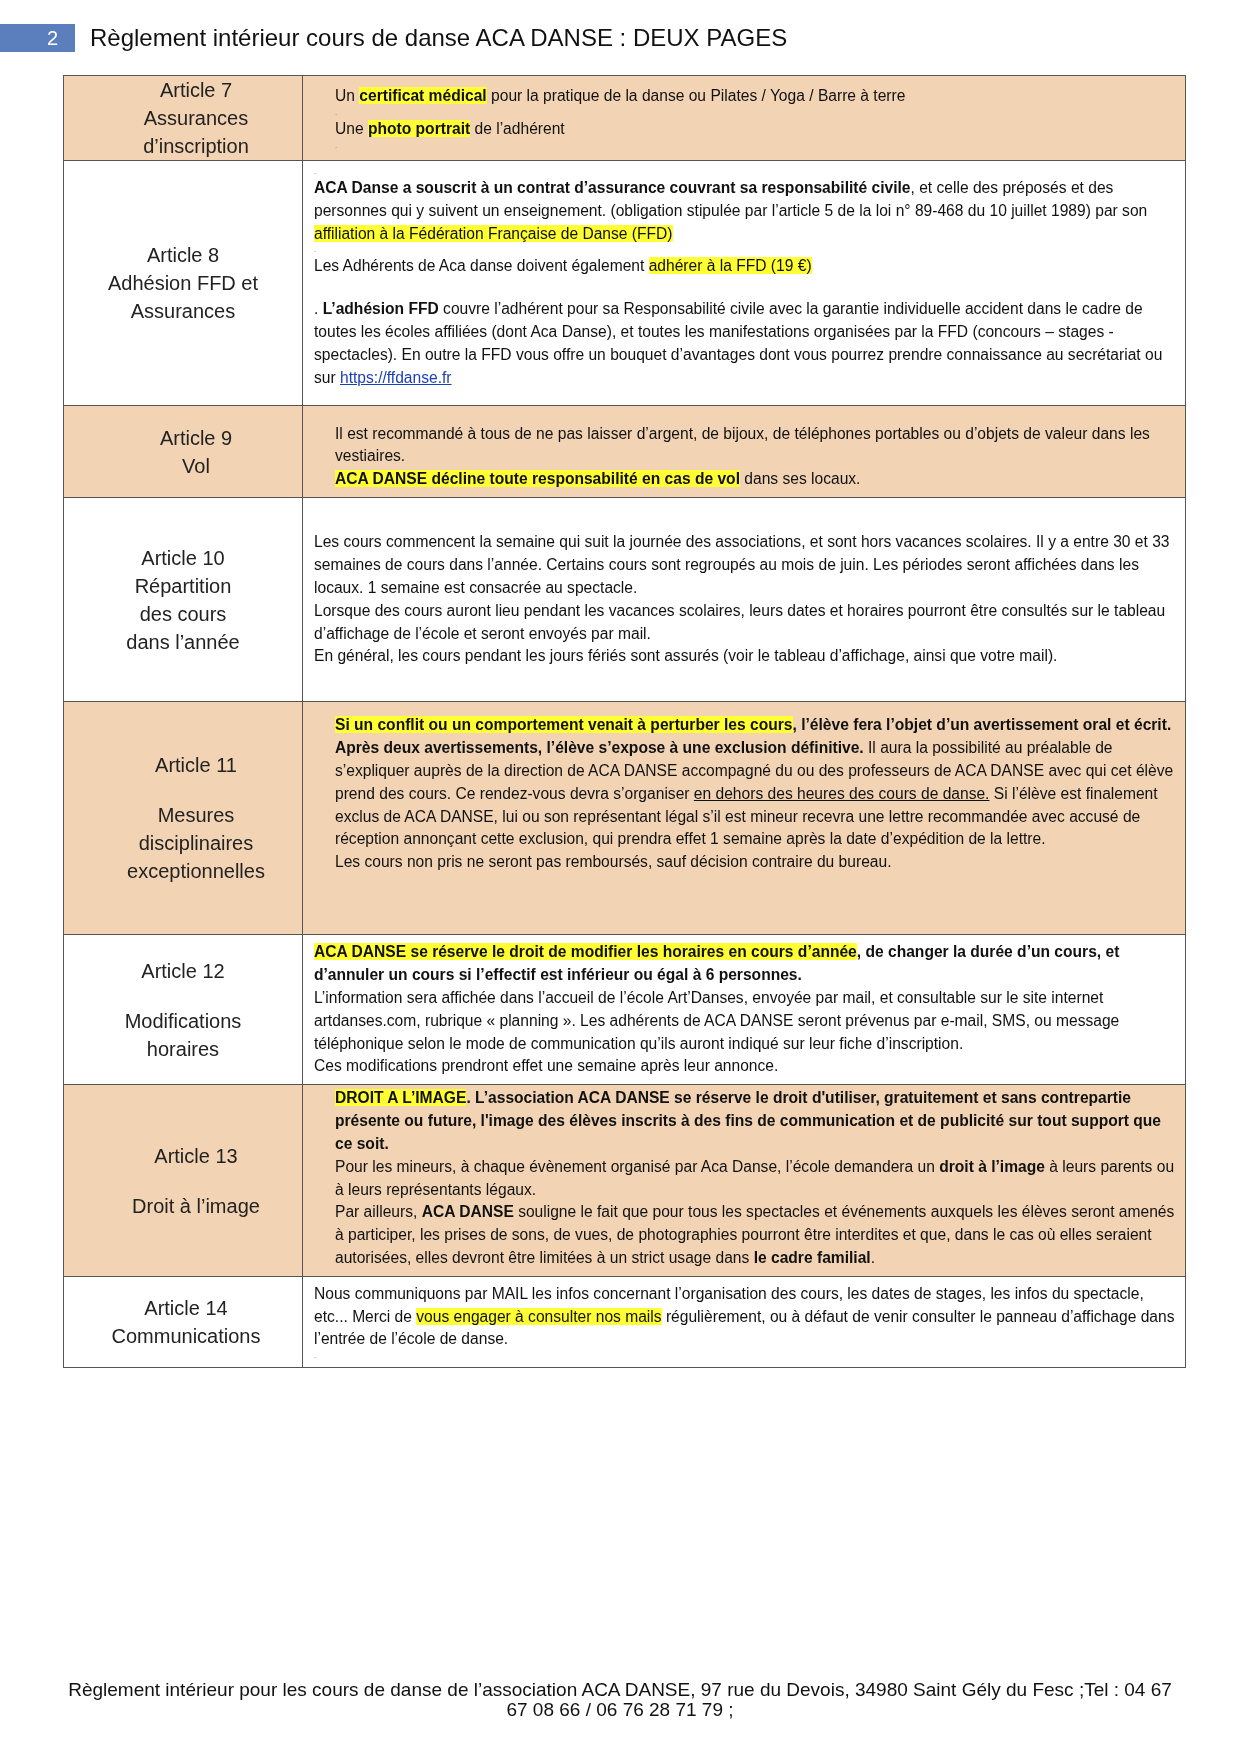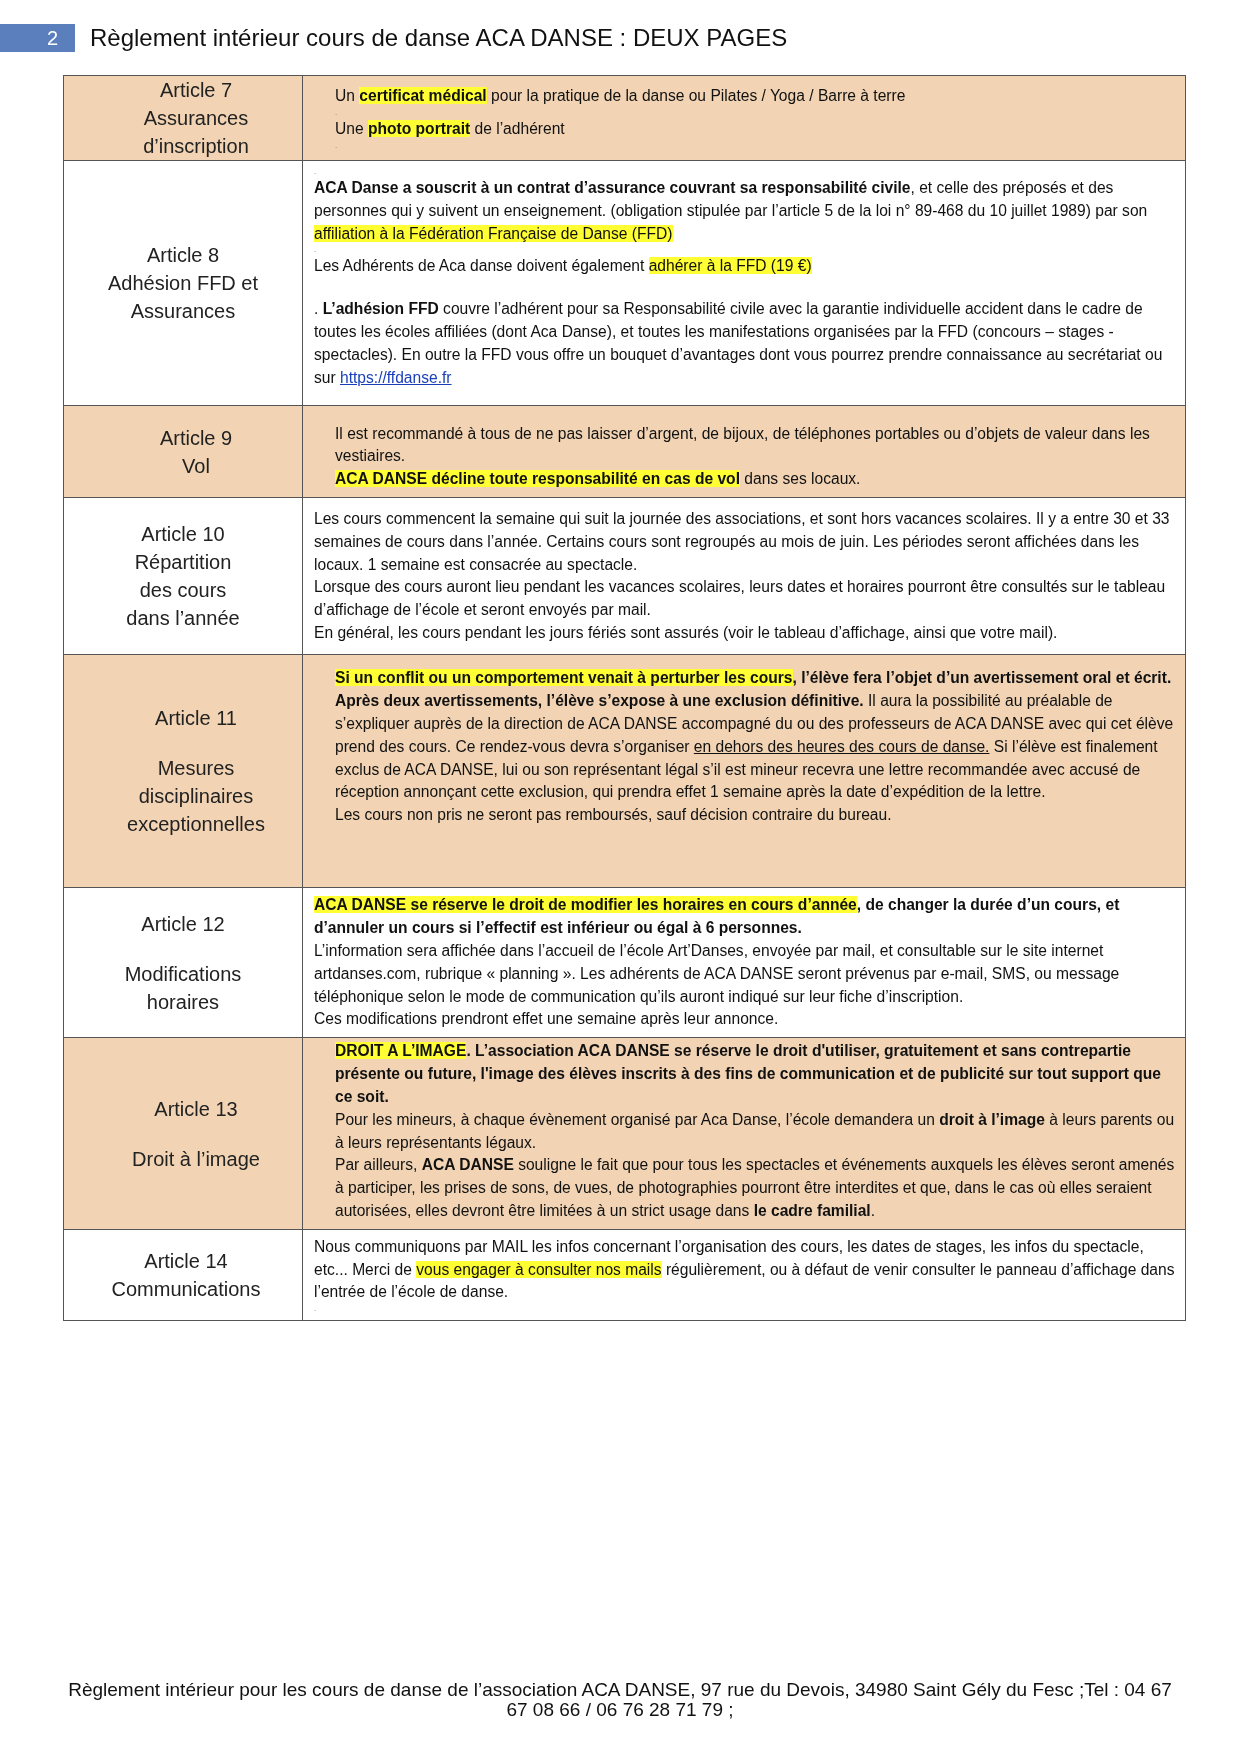--- a/index.html
+++ b/index.html
@@ -72,21 +72,21 @@
       <div>Article 9</div>
       <div>Vol</div>
     </td>
     <td class="body">
       <div class="sp"></div>
       <div>Il est recommandé à tous de ne pas laisser d’argent, de bijoux, de téléphones portables ou d’objets de valeur dans les vestiaires.</div>
       <div><span class="hl b">ACA DANSE décline toute responsabilité en cas de vol</span><span> dans ses locaux.</span></div>
     </td>
   </tr>
 
-  <tr style="height:157px">
+  <tr style="height:204px">
     <td class="art">
       <div>Article 10</div>
       <div>Répartition</div>
       <div>des cours</div>
       <div>dans l’année</div>
     </td>
     <td class="body">
       <div>Les cours commencent la semaine qui suit la journée des associations, et sont hors vacances scolaires. Il y a entre 30 et 33 semaines de cours dans l’année. Certains cours sont regroupés au mois de juin. Les périodes seront affichées dans les locaux. 1 semaine est consacrée au spectacle.</div>
       <div>Lorsque des cours auront lieu pendant les vacances scolaires, leurs dates et horaires  pourront être consultés sur le tableau d’affichage de l’école et seront envoyés par mail.</div>
       <div>En général, les cours pendant les jours fériés sont assurés (voir le tableau d’affichage, ainsi que votre mail).</div>

